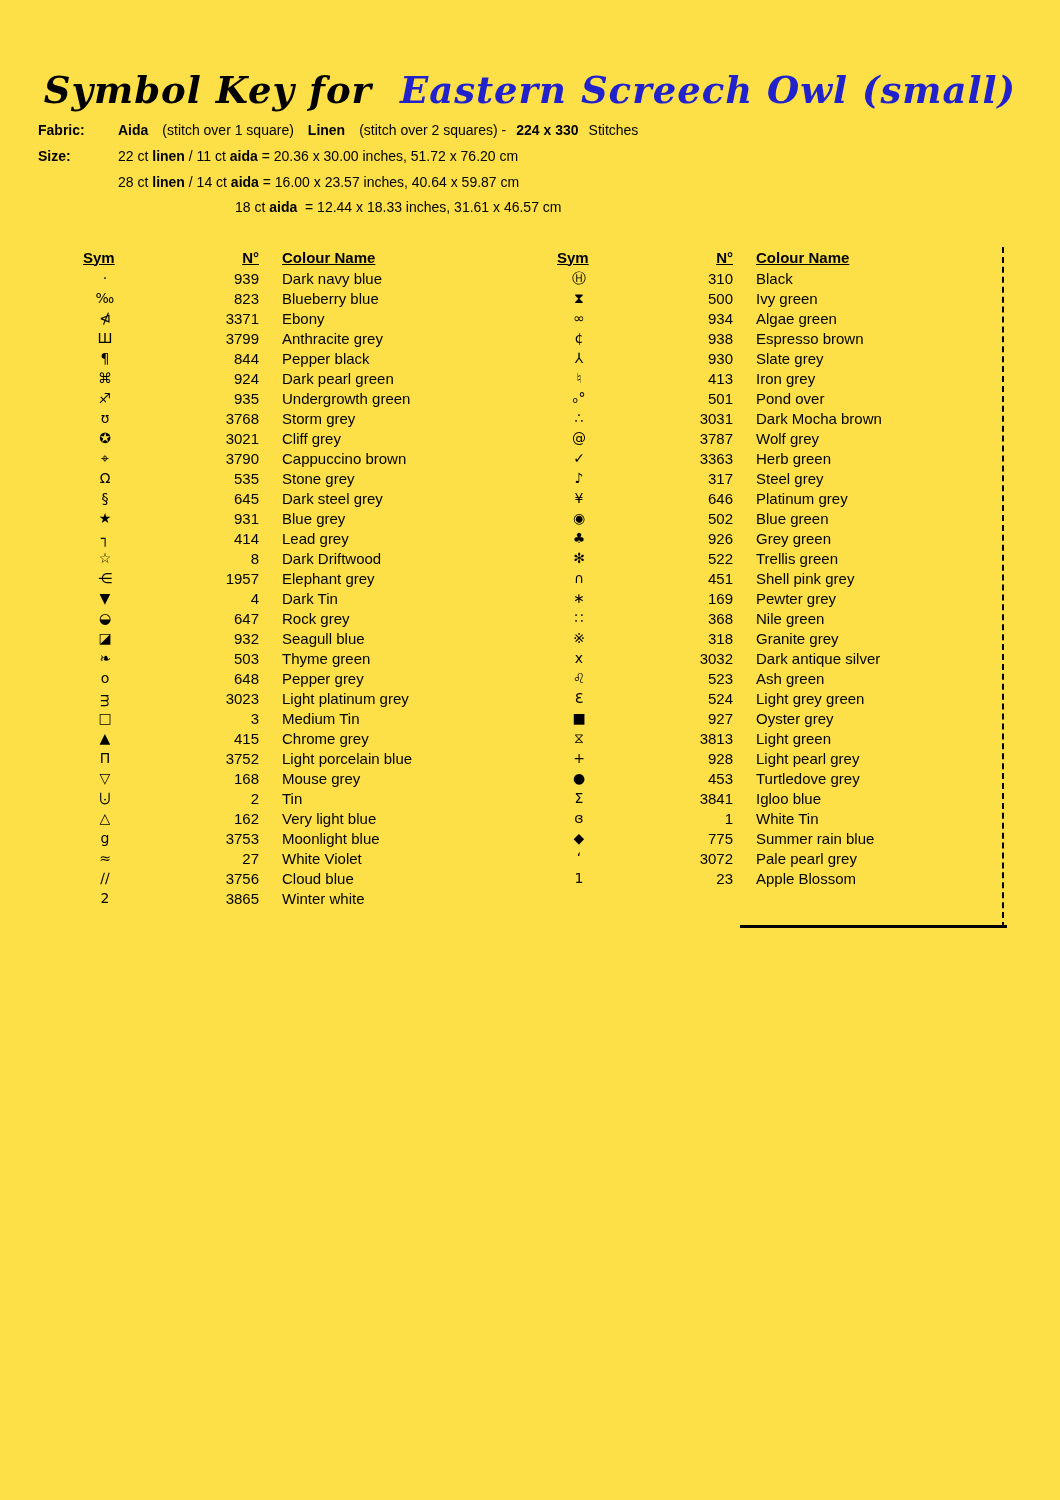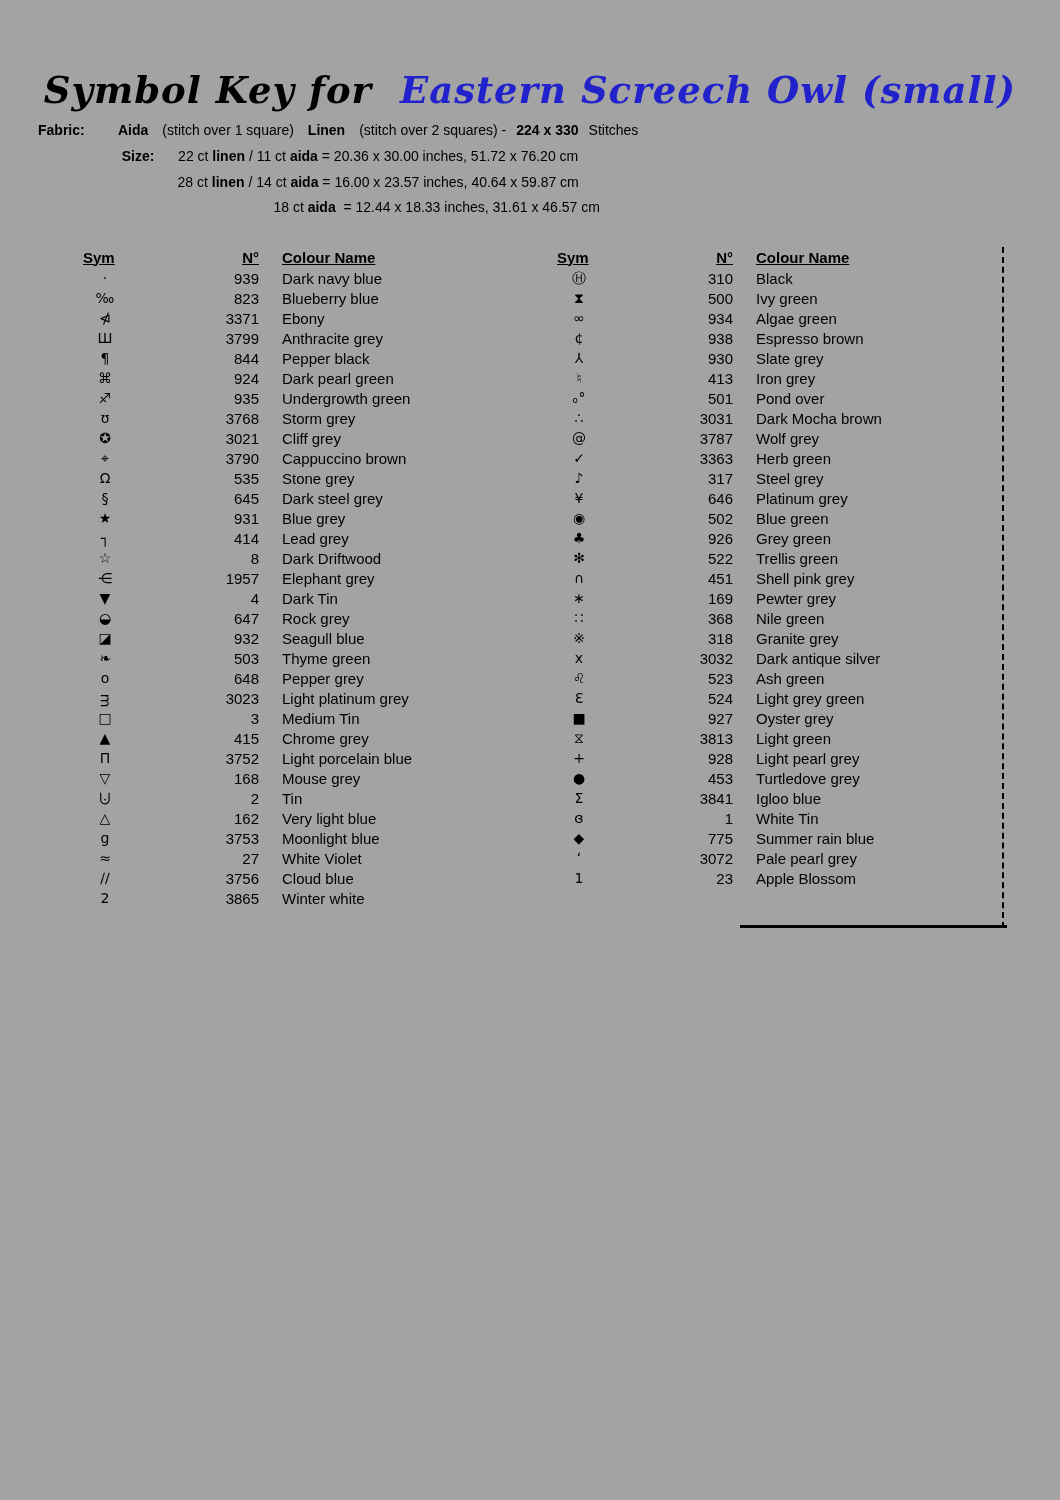--- a/index.html
+++ b/index.html
@@ -1,36 +1,36 @@
 <!DOCTYPE html>
 <html><head>
 <meta charset="utf-8">
 <style>
   html,body{margin:0;padding:0;background:#e8e8e8;}
   .page{
     position:relative;width:1060px;height:1500px;margin:0 auto;
-    background:#a3a3a3;color:#000;
+    background:#fde047;color:#000;
     font-family:"Liberation Sans", sans-serif;
     overflow:hidden;
   }
   
   .title{
     position:absolute;left:0;top:68px;width:100%;text-align:center;
     font-family:"DejaVu Serif", serif;font-style:italic;font-weight:bold;
     font-size:37px;letter-spacing:1px;white-space:nowrap;
   }
   .title .t-prefix{color:#000;}
   .title .t-project{margin-left:14px;}
   
   .meta{position:absolute;left:38px;top:118px;font-size:14px;line-height:25.8px;white-space:nowrap;}
   .meta .lbl{display:inline-block;width:80px;font-weight:bold;}
   .meta .b{font-weight:bold;}
   .meta .gap1{margin-right:14px;}
   .meta .gap2{margin-right:10px;}
-  .size-line{white-space:pre;text-align:center;}
+  .size-line{white-space:pre;}
   .size-line.indent{padding-left:197px;}
   .size-line .b{font-weight:bold;}
   
   .keytable{position:absolute;top:246px;width:450px;font-size:15px;}
   .keytable.left{left:83px;}
   .keytable.right{left:557px;}
   .thead,.trow{display:grid;grid-template-columns:44px 132px 1fr;align-items:center;}
   .thead{height:22px;font-weight:bold;}
   .thead .h{ text-decoration:underline;}
   .thead .h-sym{justify-self:start;}

